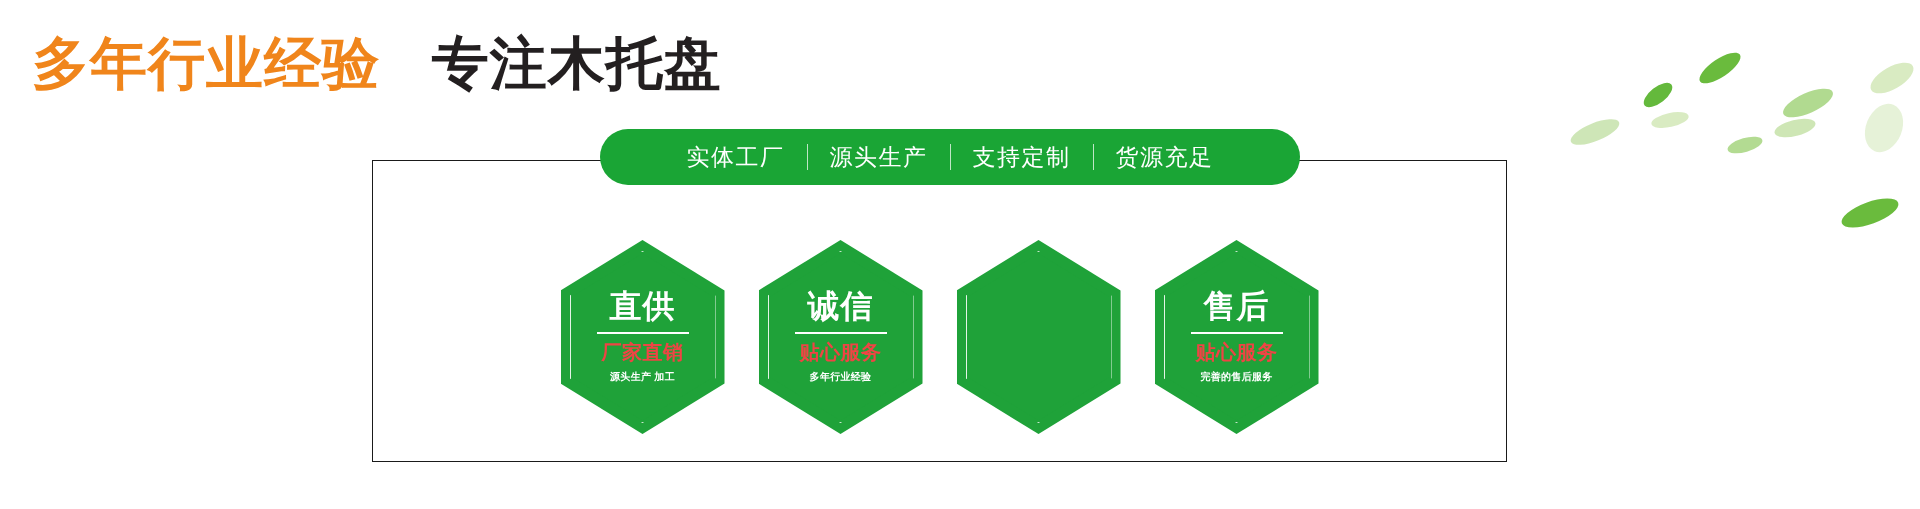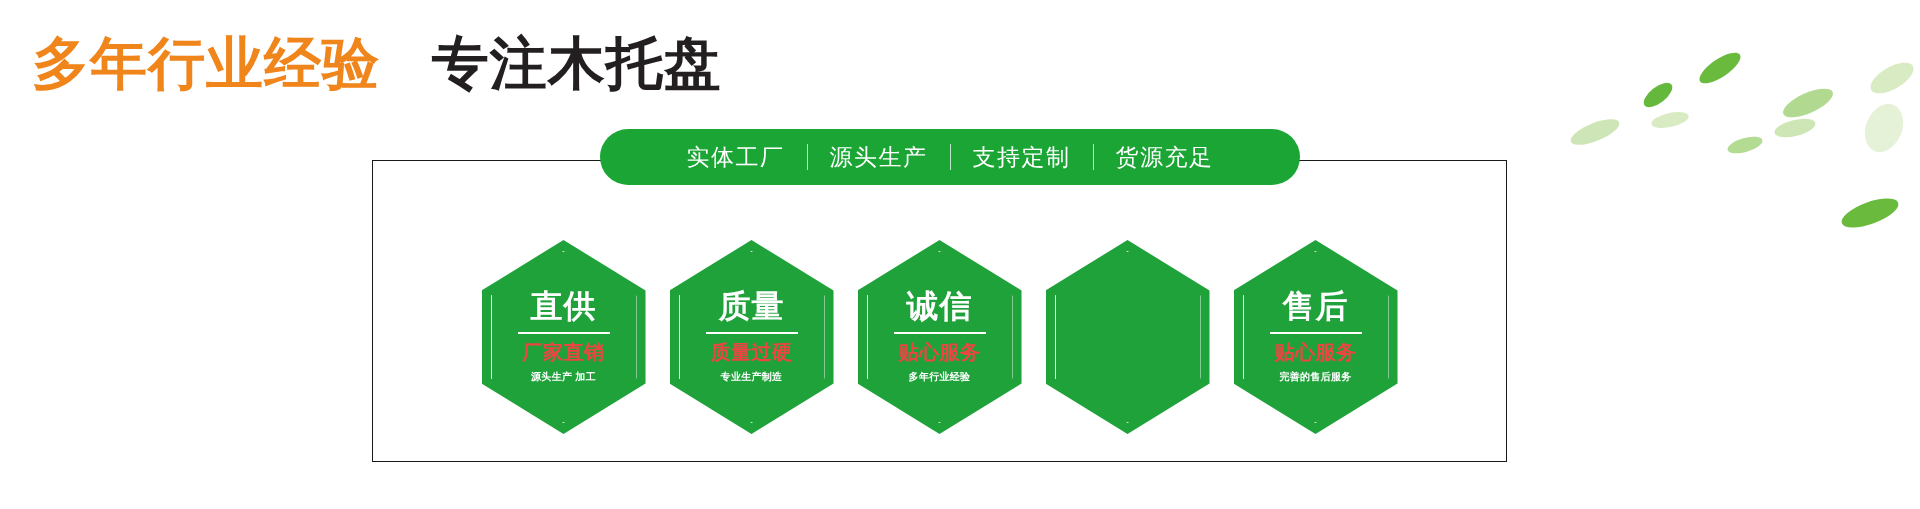--- a/index.html
+++ b/index.html
@@ -50,21 +50,21 @@
     line-height:26px;
     text-align:right;
   }
   .pill-sep { width:1px; height:26px; background:rgba(255,255,255,.72); }
 
   
   .hex-row {
     position:absolute; left:372px; top:240px;
     width:1135px; height:194px;
     display:flex; justify-content:center; align-items:flex-start;
-    gap:24px;
+    gap:34px;
     z-index:3;
   }
   .hex {
     position:relative; width:164px; height:194px;
     display:flex; flex-direction:column;
     align-items:center; justify-content:center;
   }
   .hex-shape {
     position:absolute; inset:0;
     background:#1fa239;
@@ -151,30 +151,20 @@
       <div class="hex-shape"></div>
       <div class="hex-inline"></div>
       <div class="hex-content">
         <div class="hex-title">直供</div>
         <div class="hex-rule"></div>
         <div class="hex-sub">厂家直销</div>
         <div class="hex-note">源头生产 加工</div>
       </div>
     </div>
 
-    <div class="hex">
-      <div class="hex-shape"></div>
-      <div class="hex-inline"></div>
-      <div class="hex-content">
-        <div class="hex-title">质量</div>
-        <div class="hex-rule"></div>
-        <div class="hex-sub">质量过硬</div>
-        <div class="hex-note">专业生产制造</div>
-      </div>
-    </div>
 
     <div class="hex">
       <div class="hex-shape"></div>
       <div class="hex-inline"></div>
       <div class="hex-content">
         <div class="hex-title">诚信</div>
         <div class="hex-rule"></div>
         <div class="hex-sub">贴心服务</div>
         <div class="hex-note">多年行业经验</div>
       </div>

